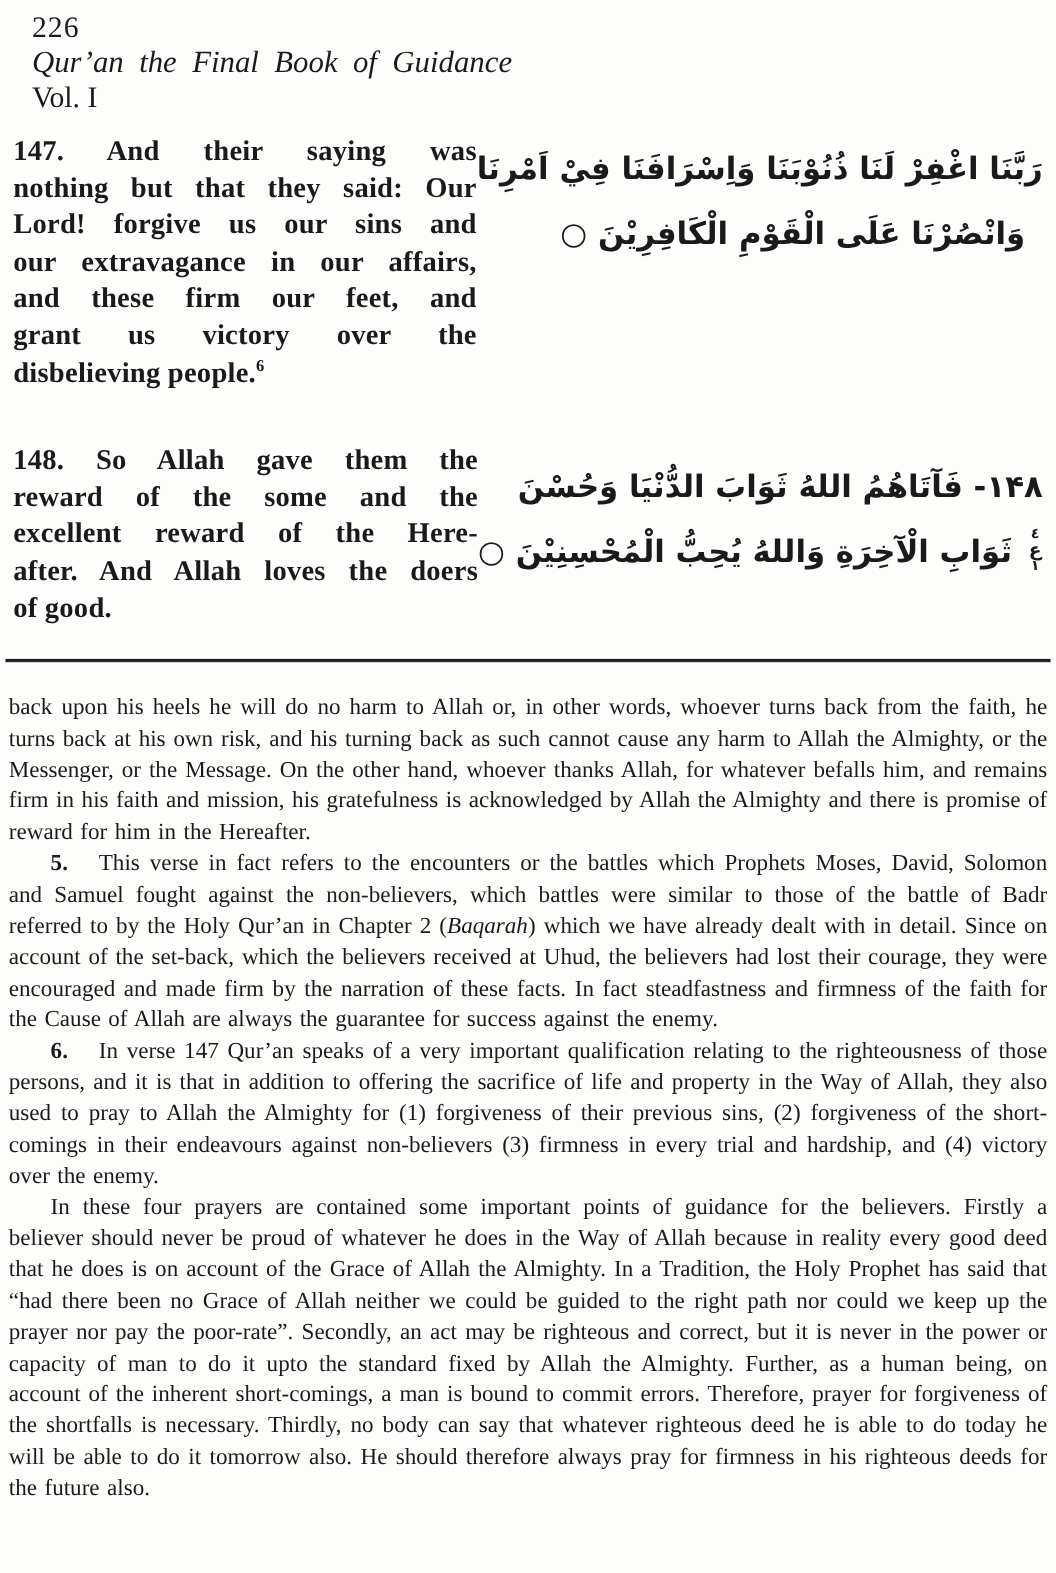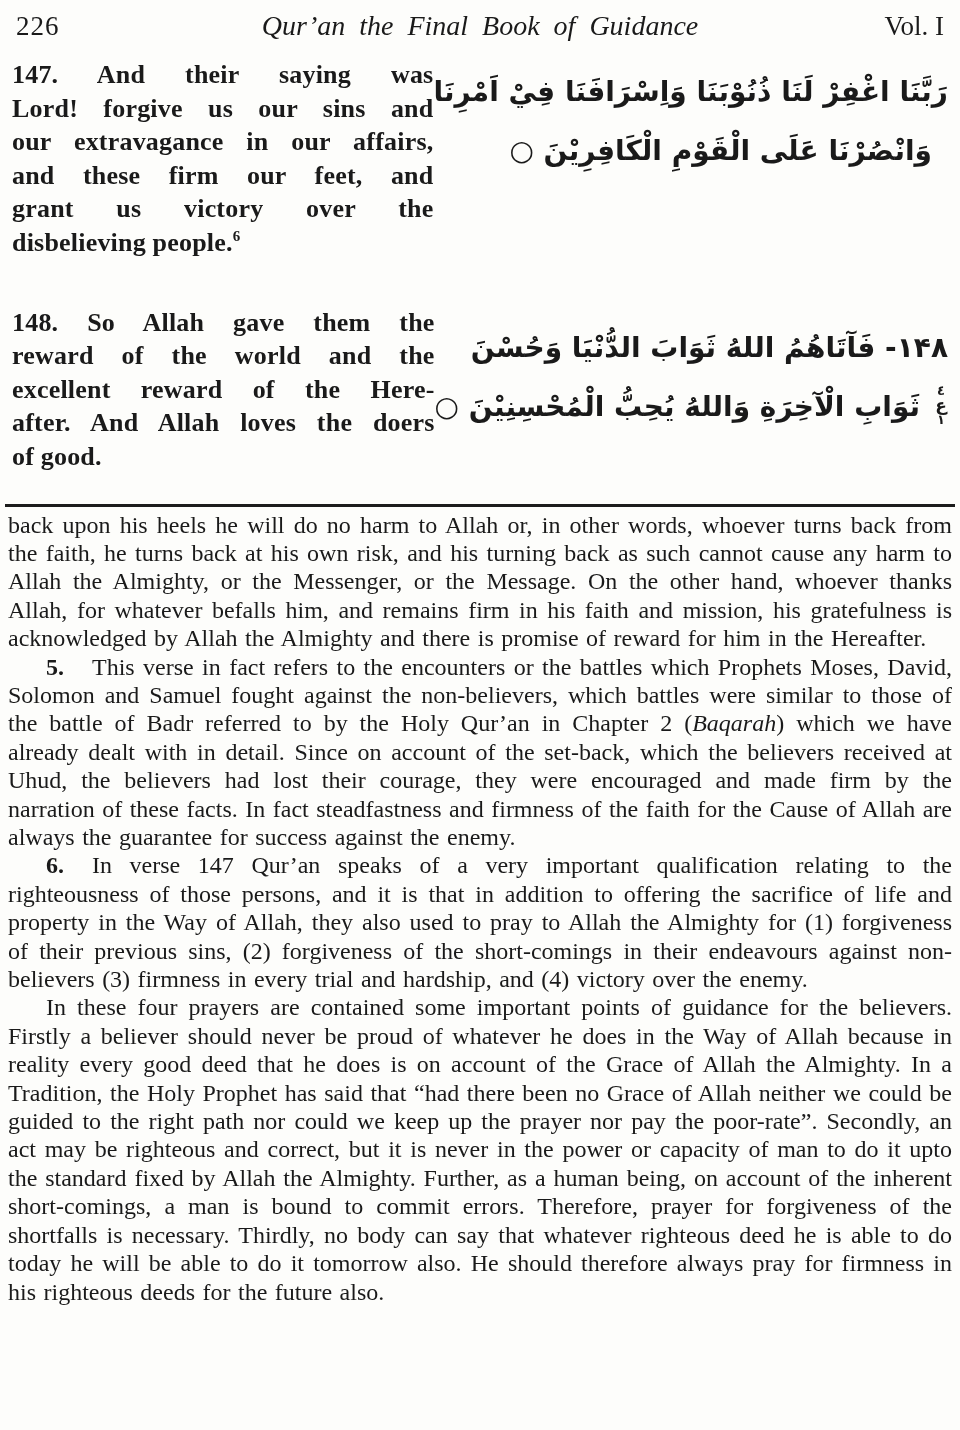--- a/index.html
+++ b/index.html
@@ -9,26 +9,27 @@
     background:#fdfdfb;
     color:#1a1a1a;
     font-family:"Liberation Serif", serif;
     position:relative;
     overflow:hidden;
     margin:0 auto;
   }
   
   .hdr {
     display:flex; align-items:baseline;
-    padding:10px 16px 0 16px;
+    padding:10px 16px 0 29px;
     font-size:27px;
+    flex-direction:column;
   }
   .hdr .pnum { width:110px; letter-spacing:1px; }
   .hdr .ptitle { flex:1; text-align:center; font-style:italic; font-size:28px; word-spacing:7px; }
-  .hdr .pvol { width:110px; text-align:right; }
+  .hdr .pvol { width:110px; text-align:left; }
 
   
   .verses { padding:16px 6px 0 12px; }
   .vrow { display:flex; }
   .vrow .eng {
     width:426px;
     font-weight:bold;
     font-size:26px;
     line-height:33.6px;
     letter-spacing:0.2px;
@@ -67,22 +68,22 @@
   
   .divider {
     margin:30px 5px 0 5px;
     height:2px;
     border-top:2px solid #1c1c1c;
     border-bottom:1px solid #1c1c1c;
   }
 
   
   .commentary {
-    padding:4px 8px 0 8px;
-    font-size:24px;
+    padding:26px 8px 0 8px;
+    font-size:21px;
     line-height:28.4px;
     text-align:justify;
     word-spacing:1.5px;
   }
   .commentary p { margin:0; }
   .commentary p.ind { text-indent:38px; }
   .cnum { font-weight:bold; margin-right:28px; }
   .cital { font-style:italic; }
 </style>
 </head>
@@ -94,36 +95,37 @@
     <div class="pnum">226</div>
     <div class="ptitle">Qur’an the Final Book of Guidance</div>
     <div class="pvol">Vol. I</div>
   </div>
 
   <div class="verses">
 
     <div class="vrow row147">
       <div class="eng">
         <div class="eline">147. And their saying was</div>
+        <div class="eline">nothing but that they said: Our</div>
         <div class="eline">Lord! forgive us our sins and</div>
         <div class="eline">our extravagance in our affairs,</div>
         <div class="eline">and these firm our feet, and</div>
         <div class="eline">grant us victory over the</div>
         <div class="eline elast"><span>disbelieving people.</span><sup>6</sup></div>
       </div>
       <div class="arb">
         <div class="aline">رَبَّنَا اغْفِرْ لَنَا ذُنُوْبَنَا وَاِسْرَافَنَا فِيْ اَمْرِنَا</div>
         <div class="aline a-in60">وَانْصُرْنَا عَلَى الْقَوْمِ الْكَافِرِيْنَ ○</div>
       </div>
     </div>
 
     <div class="vrow row148">
       <div class="eng">
         <div class="eline">148. So Allah gave them the</div>
-        <div class="eline">reward of the world and the</div>
+        <div class="eline">reward of the some and the</div>
         <div class="eline">excellent reward of the Here-</div>
         <div class="eline">after. And Allah loves the doers</div>
         <div class="eline elast">of good.</div>
       </div>
       <div class="arb">
         <div class="ruku">
           <div>٤</div>
           <div class="mid">ع</div>
           <div>١</div>
         </div>

